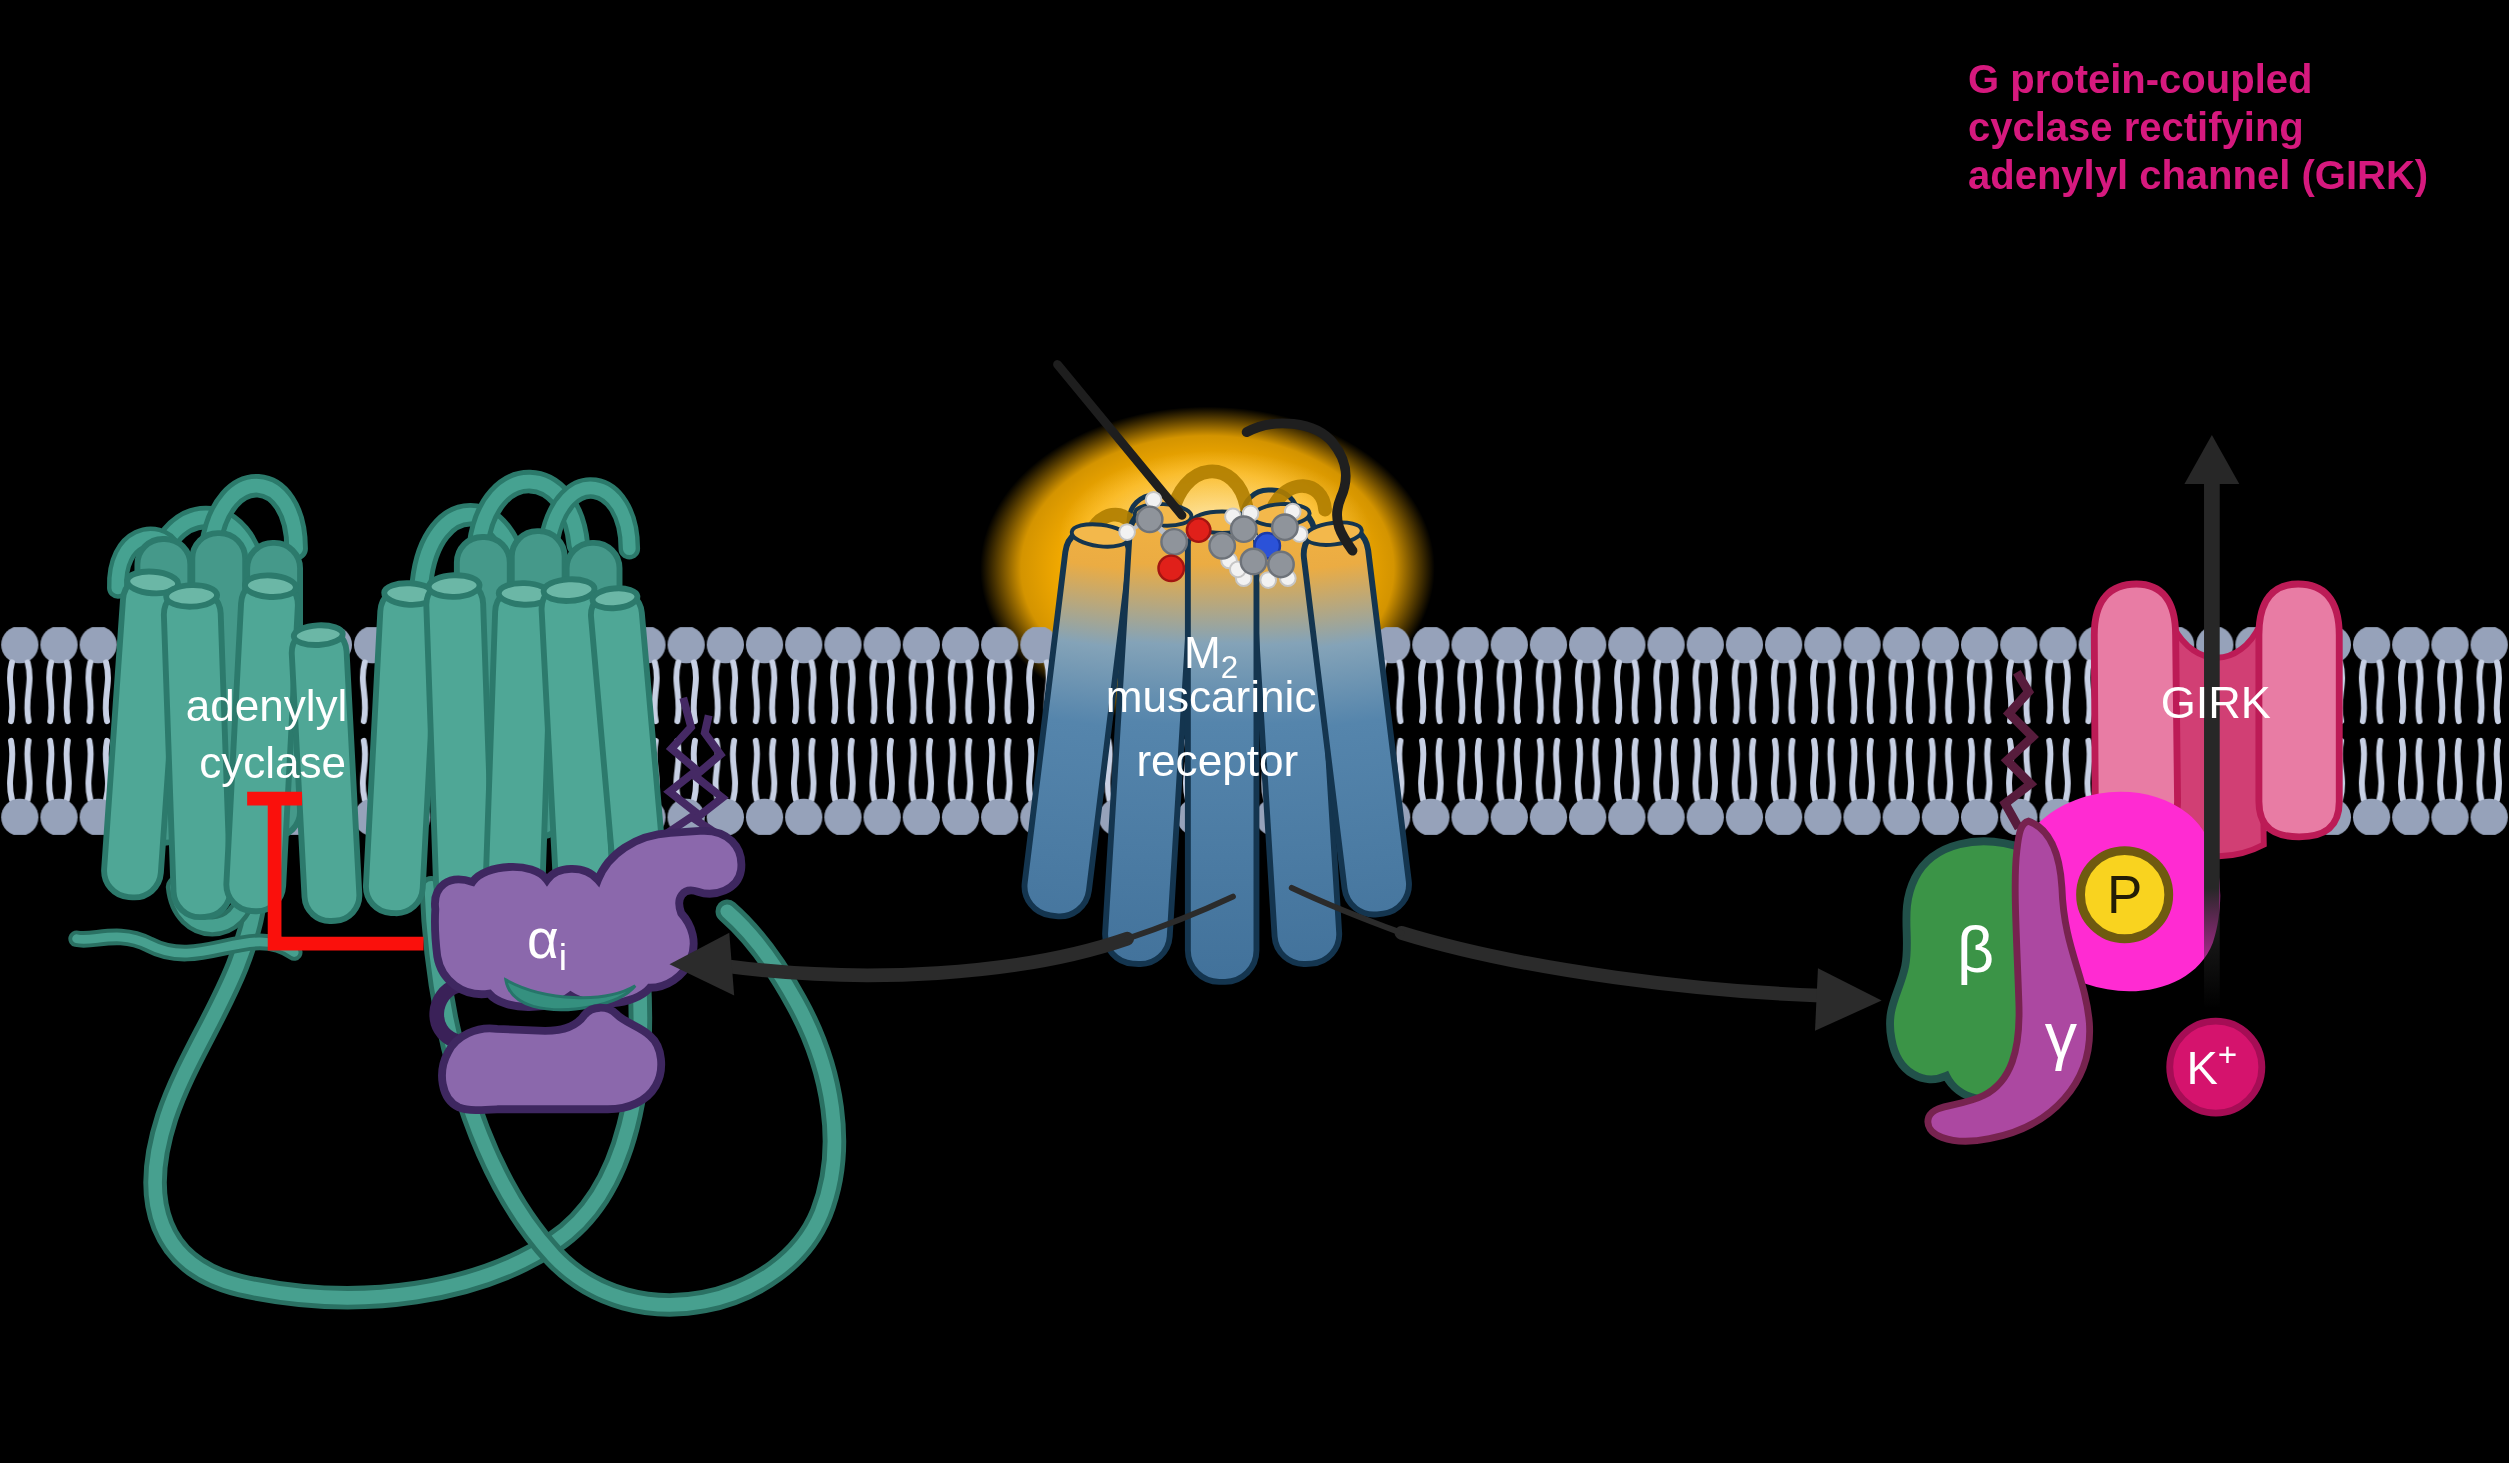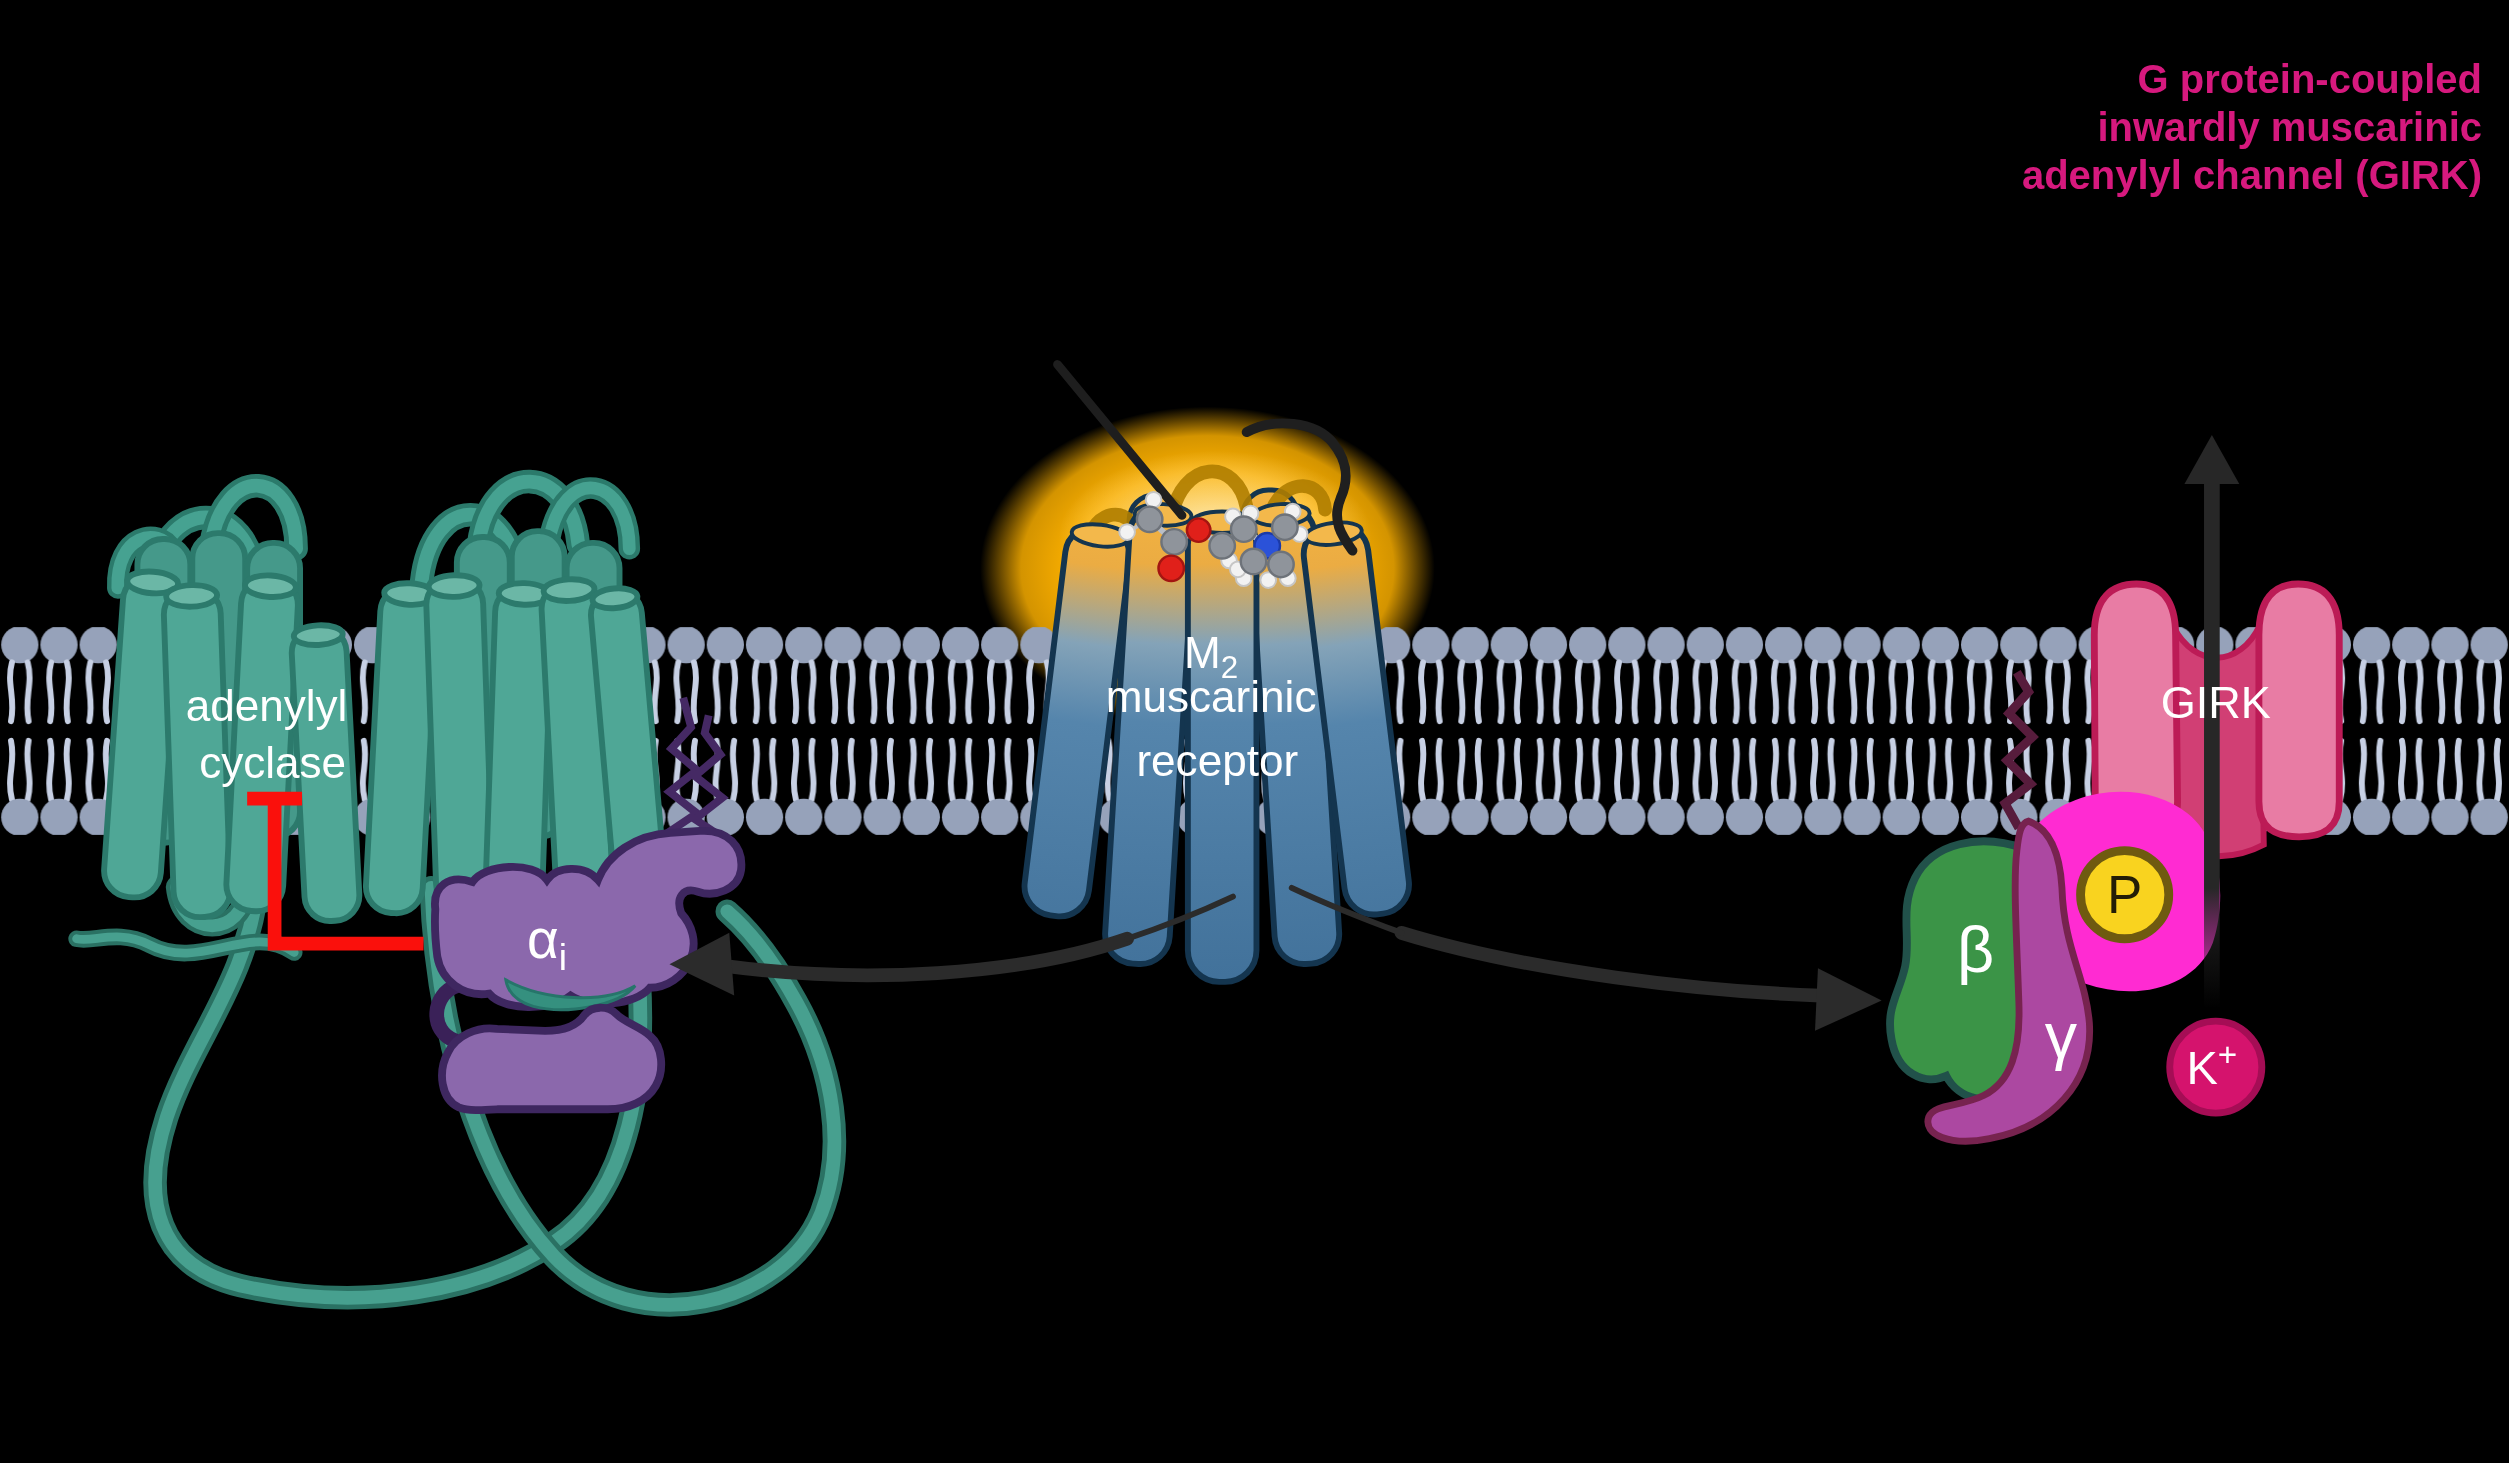--- a/index.html
+++ b/index.html
@@ -3,21 +3,21 @@
 <meta charset="utf-8">
 <style>
   html,body{margin:0;padding:0;background:#000;}
   .stage{
     position:relative;width:2509px;height:1463px;background:#000;overflow:hidden;
     font-family:"Liberation Sans","DejaVu Sans",sans-serif;
   }
   .stage svg{position:absolute;left:0;top:0;}
   .diagram-title{
     position:absolute;left:1968px;top:55px;width:514px;
-    text-align:right;font-weight:bold;font-size:40px;line-height:48px;
+    text-align:left;font-weight:bold;font-size:40px;line-height:48px;
     color:#D6197E;
   }
   .diagram-title span{display:block;}
   svg text{font-family:"Liberation Sans","DejaVu Sans",sans-serif;}
   .lbl{fill:#fff;}
 </style>
 </head>
 <body>
 
 <div class="stage">
@@ -280,17 +280,17 @@
     <text class="lbl" text-anchor="middle" x="558" y="978" font-size="56"><tspan>α</tspan><tspan font-size="38" dy="12">i</tspan></text>
     <text class="lbl" text-anchor="middle" x="2016" y="992" font-size="66">β</text>
     <text class="lbl" text-anchor="middle" x="2103" y="1080" font-size="66">γ</text>
     <text fill="#231D06" text-anchor="middle" x="2168" y="932" font-size="54">P</text>
     <text class="lbl" text-anchor="middle" x="2257" y="1106" font-size="48"><tspan>K</tspan><tspan font-size="34" dy="-18">+</tspan></text>
   </g>
 </svg>
 
 <div class="diagram-title">
   <span>G protein-coupled</span>
-  <span>inwardly muscarinic</span>
+  <span>cyclase rectifying</span>
   <span>adenylyl channel (GIRK)</span>
 </div>
 </div>
 
 
 </body></html>

